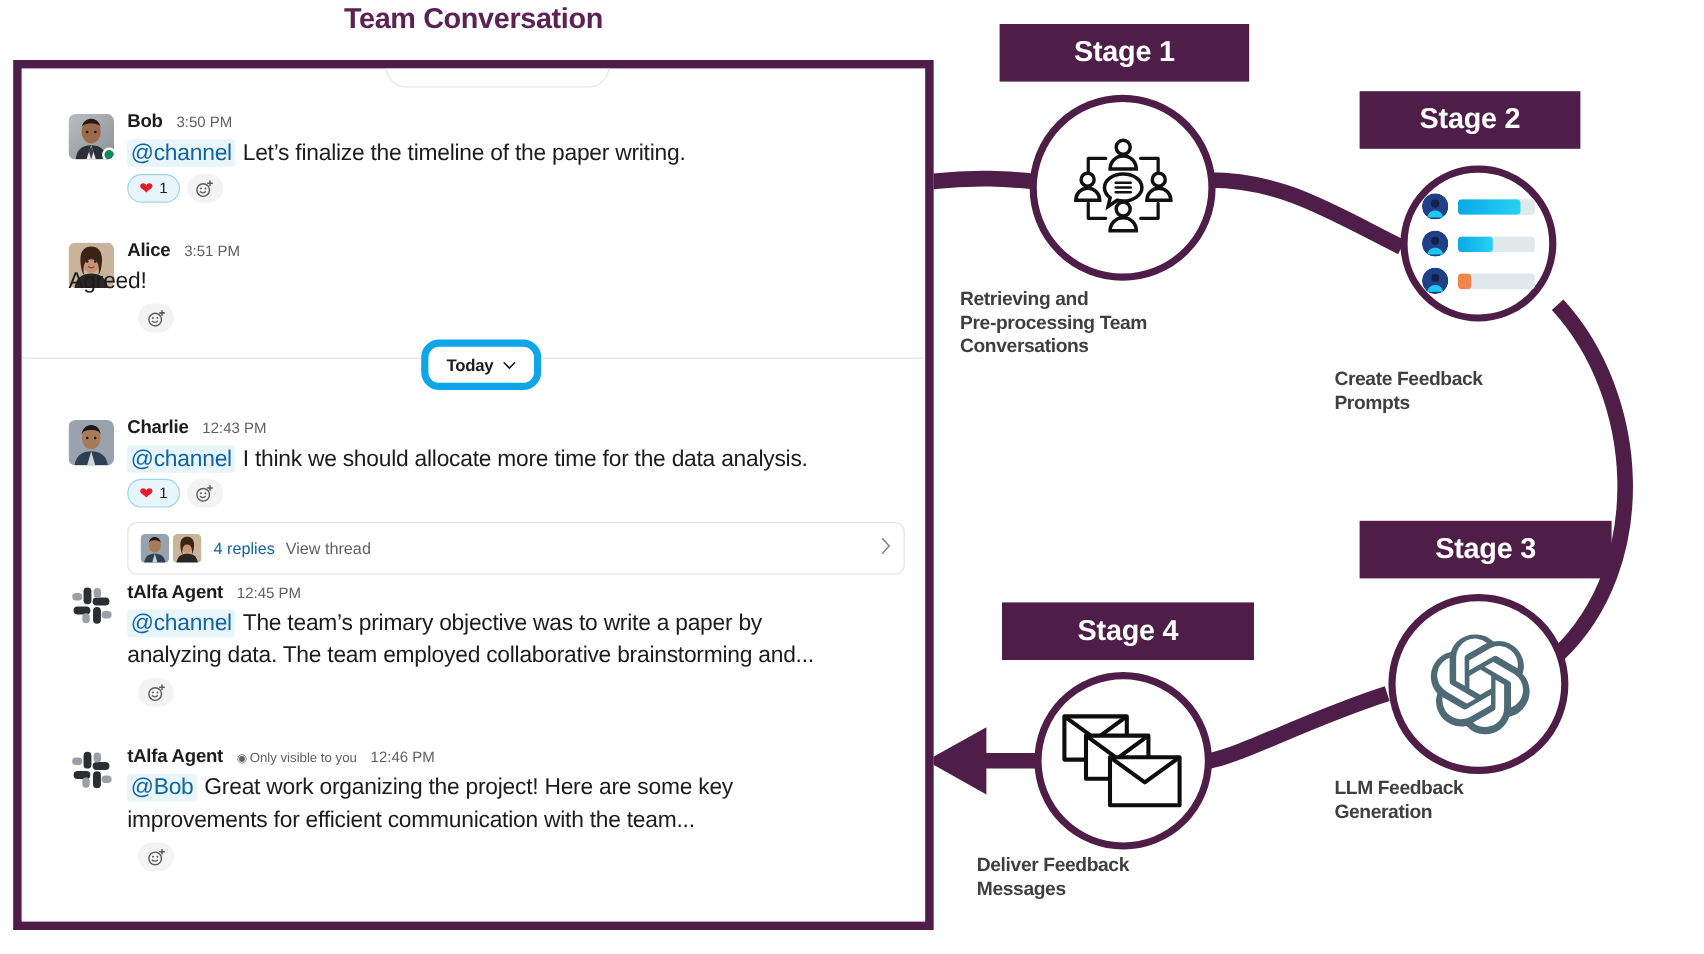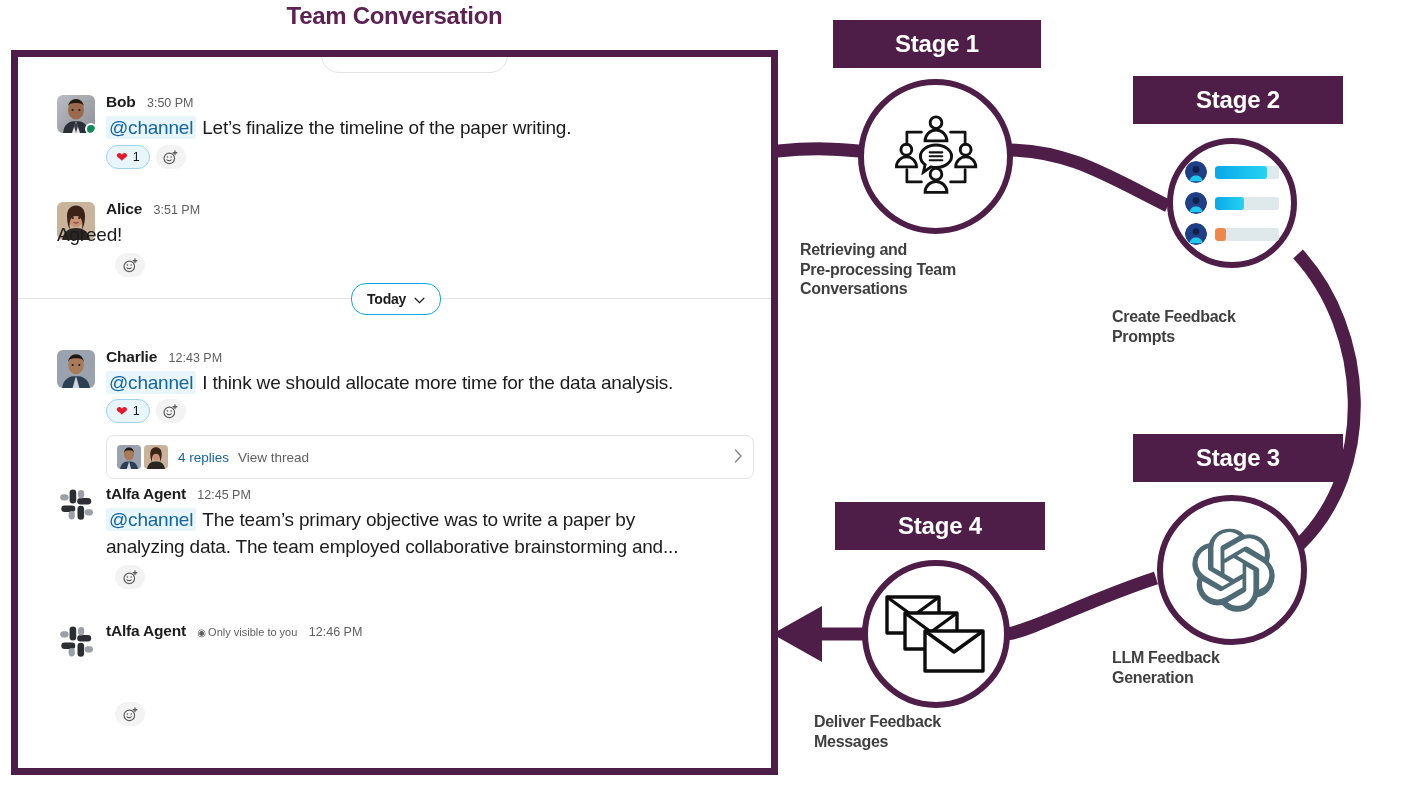--- a/index.html
+++ b/index.html
@@ -72,21 +72,21 @@
   .rxn .heart{font-size:14px;color:#e8192c;line-height:1;}
   .rxn .cnt{font-size:12.5px;color:#1d1c1d;font-weight:500;}
   .add-rxn{
     width:30px;height:24px;border-radius:12px;background:#f3f3f4;
     display:flex;align-items:center;justify-content:center;
   }
 
   
   .day-div{position:absolute;left:0;right:0;height:1px;background:#e4e4e6;}
   .day-pill{
-    position:absolute;height:30px;padding:0 15px;border:1px solid #0ea5e9;border-radius:15px;
+    position:absolute;height:30px;padding:0 15px;border:6px solid #0ea5e9;border-radius:15px;
     background:#fff;display:flex;align-items:center;gap:8px;
   }
   .day-pill .lbl{font-size:14px;font-weight:bold;color:#1d1c1d;letter-spacing:-0.2px;}
 
   
   .thread-box{
     position:absolute;left:88px;height:44px;
     border:1px solid #e4e4e6;border-radius:8px;background:#fff;
     display:flex;align-items:center;padding:0 10px;box-sizing:border-box;
   }
@@ -341,20 +341,23 @@
             <rect x="22.0" y="5.0" width="6.2" height="8.4" rx="3.1"></rect>
             <rect x="28.6" y="24.2" width="8.4" height="6.2" rx="3.1"></rect>
             <rect x="12.6" y="26.0" width="6.2" height="8.4" rx="3.1"></rect>
           </g>
         </svg>
       </div>
       <div class="head-line">
         <span class="uname">tAlfa Agent</span>
         <span class="onlyvis"><span class="eye-ic">◉</span><span>Only visible to you</span></span>
         <span class="ts">12:46 PM</span>
+      </div>
+      <div class="body-text" style="right:95px;">
+        <span class="mention">@Bob</span><span>Great work organizing the project! Here are some key improvements for efficient communication with the team...</span>
       </div>
       <div class="reactions" style="top:80px;left:97px;">
         <div class="add-rxn">
           <svg width="17" height="17" viewBox="0 0 20 20">
               <circle cx="8.6" cy="11" r="6.2" fill="none" stroke="#5c5c5c" stroke-width="1.4"></circle>
               <circle cx="6.4" cy="9.4" r="0.95" fill="#5c5c5c"></circle>
               <circle cx="10.8" cy="9.4" r="0.95" fill="#5c5c5c"></circle>
               <path d="M5.8 12.6c.9 1.5 4.1 1.5 5 0" fill="none" stroke="#5c5c5c" stroke-width="1.3" stroke-linecap="round"></path>
               <path d="M15.3 2.2v4.4M13.1 4.4h4.4" stroke="#5c5c5c" stroke-width="1.5" stroke-linecap="round"></path>
             </svg>
@@ -405,21 +408,21 @@
       <path d="M50 38.5c8.3 0 15 4.8 15 10.8s-6.7 10.8-15 10.8c-1.7 0-3.3-.2-4.8-.6l-7.3 5 1.6-7.1c-2.8-2-4.5-4.8-4.5-8.1 0-6 6.7-10.8 15-10.8z" fill="none" stroke="#111" stroke-width="2.8"></path>
       <g stroke="#111" stroke-width="2.1" stroke-linecap="round">
         <path d="M44 45.5h12M44 49.3h12M44 53.1h12"></path>
       </g>
     </svg>
   </div>
   <div class="node-caption" style="left:22px;top:240px;width:270px;white-space:pre-line;">Retrieving and
 Pre-processing Team
 Conversations</div>
 
-  <div class="stage-badge" style="left:355px;top:76px;width:210px;height:48px;">
+  <div class="stage-badge" style="left:355px;top:76px;width:184px;height:48px;">
     <span>Stage 2</span>
   </div>
   <div class="node-circle" style="left:389px;top:138px;width:130px;height:130px;">
     <div class="s2rows">
       <div class="s2row">
         <span class="s2av">
           <svg viewBox="0 0 24 24" width="22" height="22">
               <circle cx="12" cy="12" r="12" fill="#1f3f86"></circle>
               <circle cx="12" cy="9.4" r="3.6" fill="#0e2a63"></circle>
               <path d="M4.8 22c.7-4.2 3.6-6.2 7.2-6.2s6.5 2 7.2 6.2z" fill="#1ec8ef"></path>

